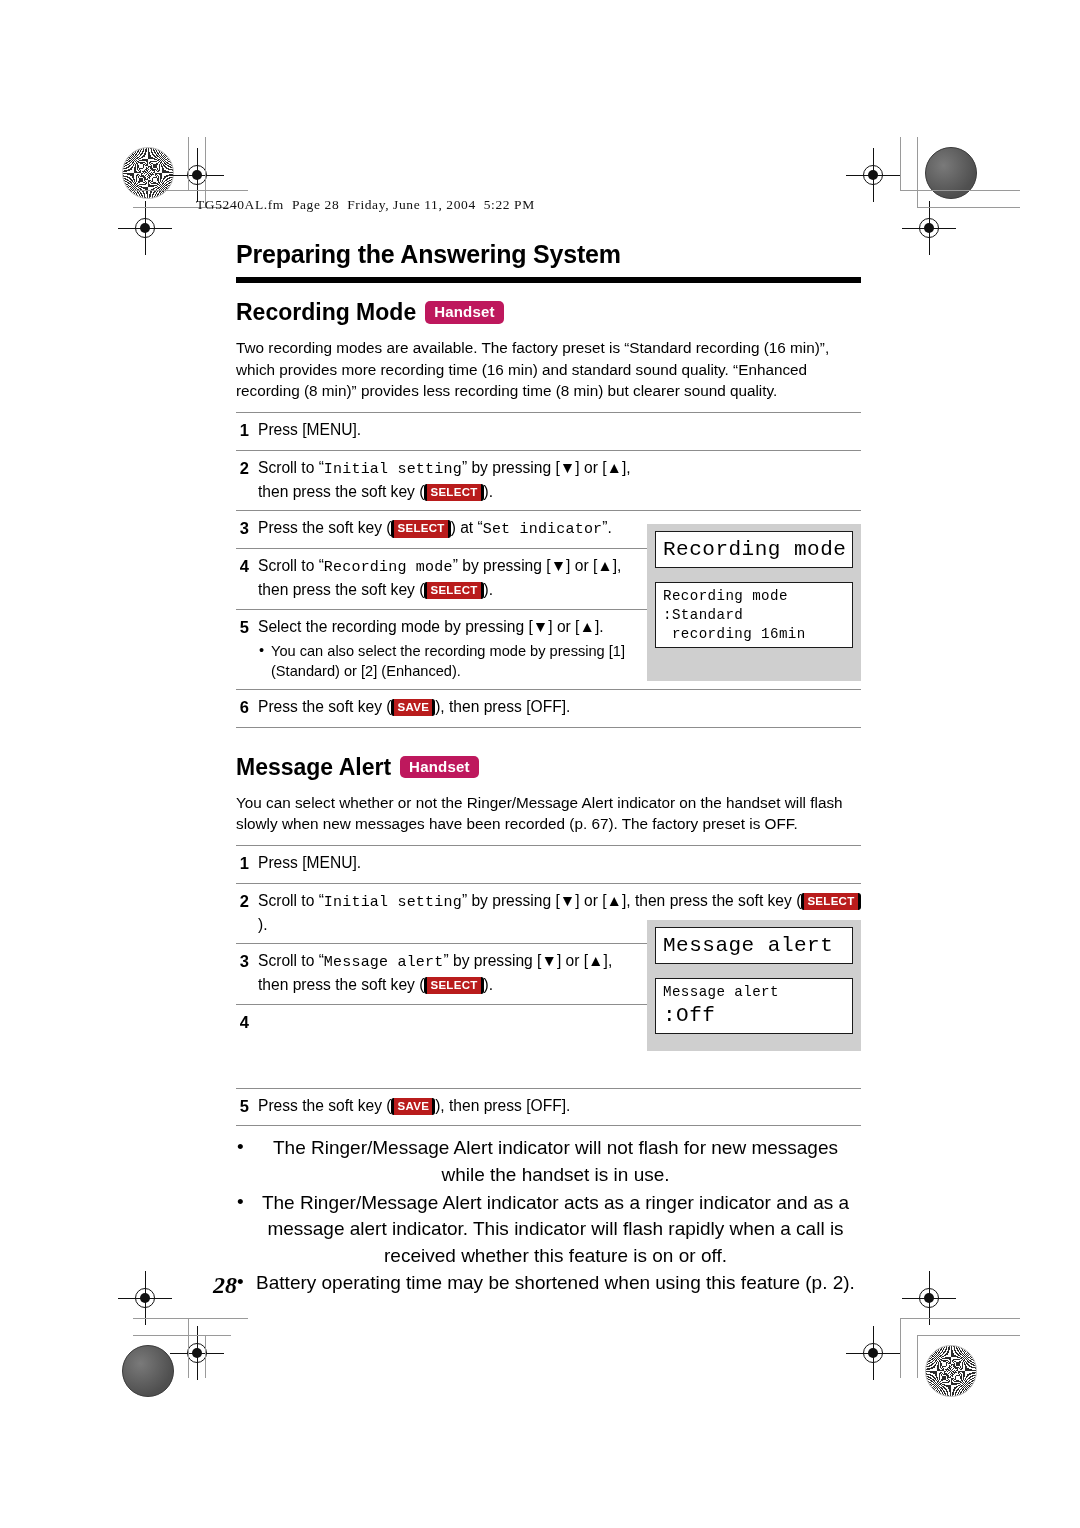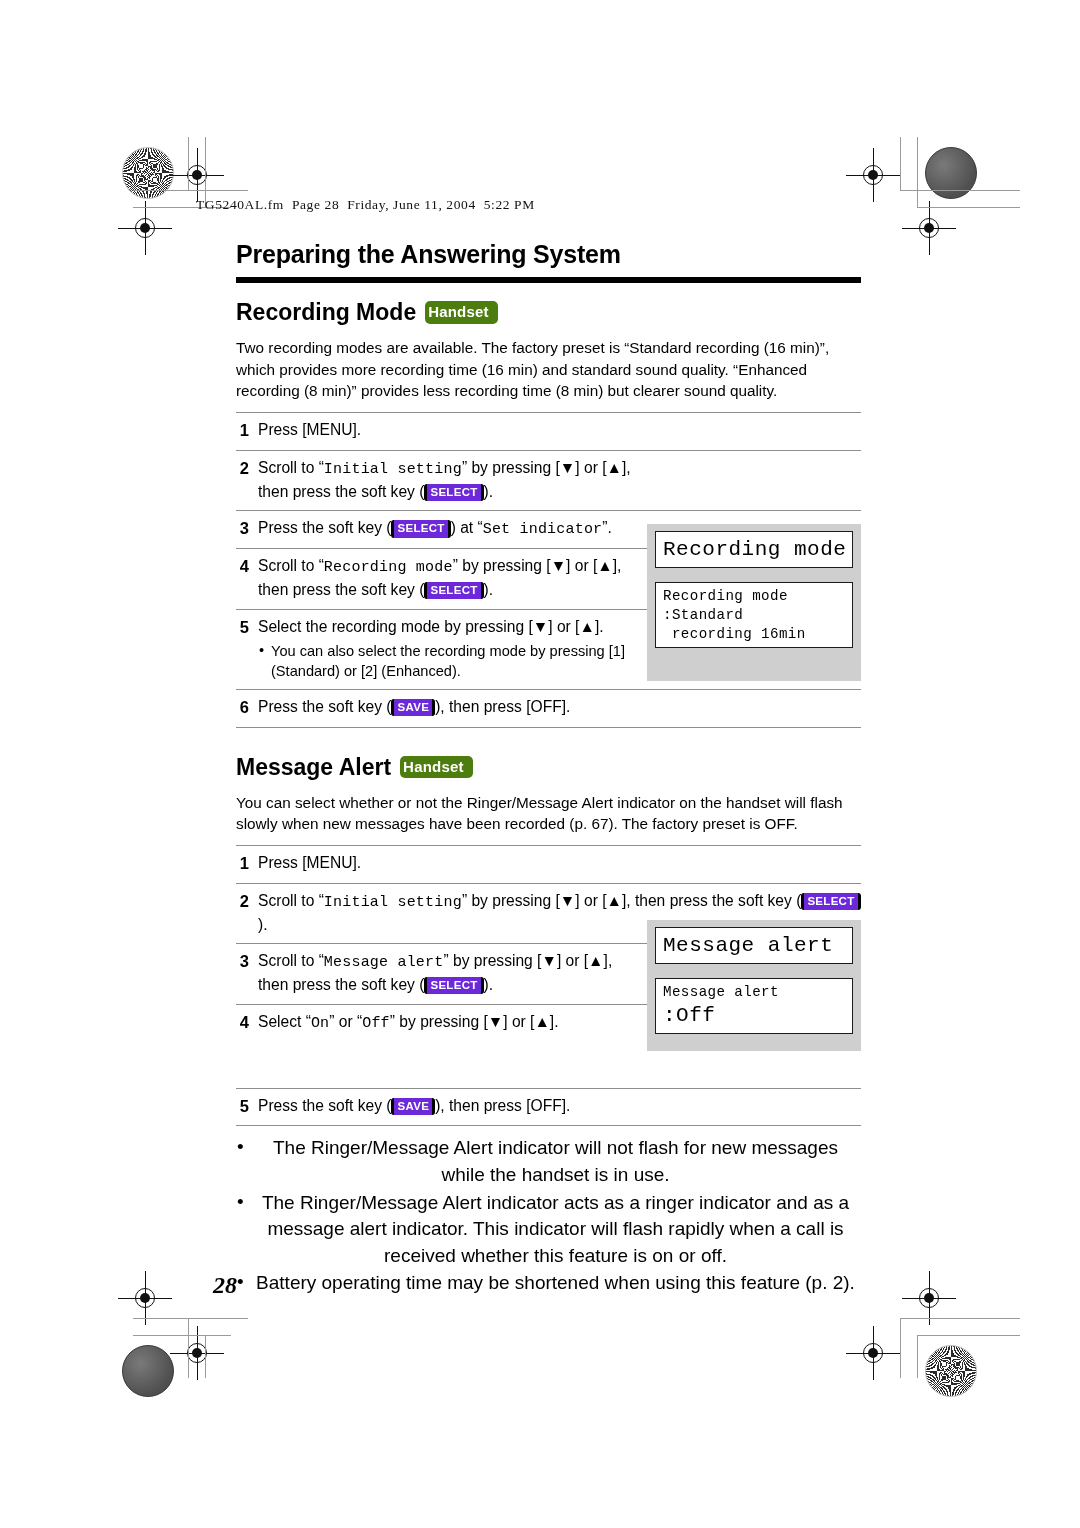--- a/index.html
+++ b/index.html
@@ -57,23 +57,23 @@
     margin: 0 0 8px 0;
   }
   .rule-thick { height: 6px; background: #000; margin: 0 0 16px 0; }
 
   .section-head {
     font-size: 23px; font-weight: bold; margin: 0 0 11px 0;
     display: flex; align-items: center; gap: 9px;
   }
   .badge-handset {
     display: inline-block;
-    background: #4d7c0f; color: #fff;
+    background: #be185d; color: #fff;
     font-size: 15px; font-weight: bold;
-    padding: 2px 9px 3px 3px;
+    padding: 2px 9px 3px 9px;
     border-radius: 5px;
     letter-spacing: 0.2px;
     line-height: 1.15;
   }
 
   .intro {
     font-size: 15.3px; line-height: 1.42; margin: 0 0 10px 0;
   }
 
   
@@ -94,21 +94,21 @@
   .sub-bullets li:before {
     content: "\2022"; position: absolute; left: 1px; top: -1px;
   }
 
   .mono { font-family: "Liberation Mono", monospace; font-size: 15px; letter-spacing: 0.2px; }
   .kb { font-weight: normal; }
 
   
   .softkey {
     display: inline-block;
-    background: #6d28d9; color: #fff;
+    background: #b91c1c; color: #fff;
     font-size: 11.5px; font-weight: bold;
     padding: 1px 3px 2px 3px;
     letter-spacing: 0.3px;
     border-left: 3px solid #000;
     border-right: 3px solid #000;
     border-radius: 3px;
     vertical-align: 1px;
     line-height: 1.25;
   }
 
@@ -320,21 +320,20 @@
         <div class="step-body">Scroll to “<span class="mono">Initial setting</span>” by pressing <span class="kb">[<span>▼</span>]</span> or <span class="kb">[<span>▲</span>]</span>, then press the soft key (<span class="softkey">SELECT</span>).</div>
       </div>
 
       <div class="step" style="padding-right:228px;">
         <div class="step-num">3</div>
         <div class="step-body">Scroll to “<span class="mono">Message alert</span>” by pressing <span class="kb">[<span>▼</span>]</span> or <span class="kb">[<span>▲</span>]</span>, then press the soft key (<span class="softkey">SELECT</span>).</div>
       </div>
 
       <div class="step" style="padding-right:228px;">
         <div class="step-num">4</div>
-        <div class="step-body">Select “<span class="mono">On</span>” or “<span class="mono">Off</span>” by pressing <span class="kb">[<span>▼</span>]</span> or <span class="kb">[<span>▲</span>]</span>.</div>
       </div>
 
       <div class="step" style="margin-top:46px;">
         <div class="step-num">5</div>
         <div class="step-body">Press the soft key (<span class="softkey">SAVE</span>), then press <span class="kb">[<span>OFF</span>]</span>.</div>
       </div>
     </div>
 
     <ul class="notes">
       <li>The Ringer/Message Alert indicator will not flash for new messages while the handset is in use.</li>

